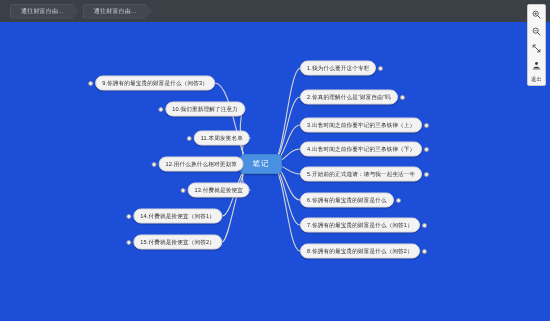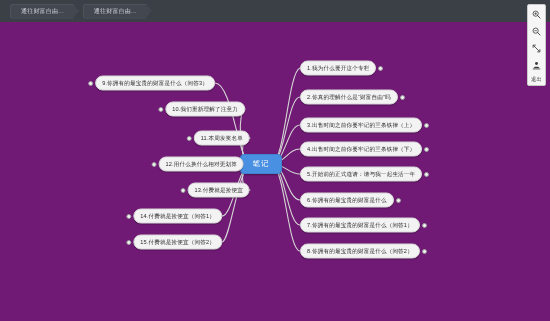--- a/index.html
+++ b/index.html
@@ -42,21 +42,21 @@
     letter-spacing: .2px;
     margin-right: 4px;
     clip-path: polygon(0 0, calc(100% - 6px) 0, 100% 50%, calc(100% - 6px) 100%, 0 100%);
   }
 
   
   #canvas {
     position: absolute;
     left: 0; top: 22px;
     width: 550px; height: 299px;
-    background: #701a75;
+    background: #1d4ed8;
     overflow: hidden;
   }
   #links { position: absolute; left: 0; top: 0; width: 550px; height: 299px; }
 
   
   .node {
     position: absolute;
     height: 15px;
     background: #f3f3f3;
     border: 1px solid #d8d8d8;

